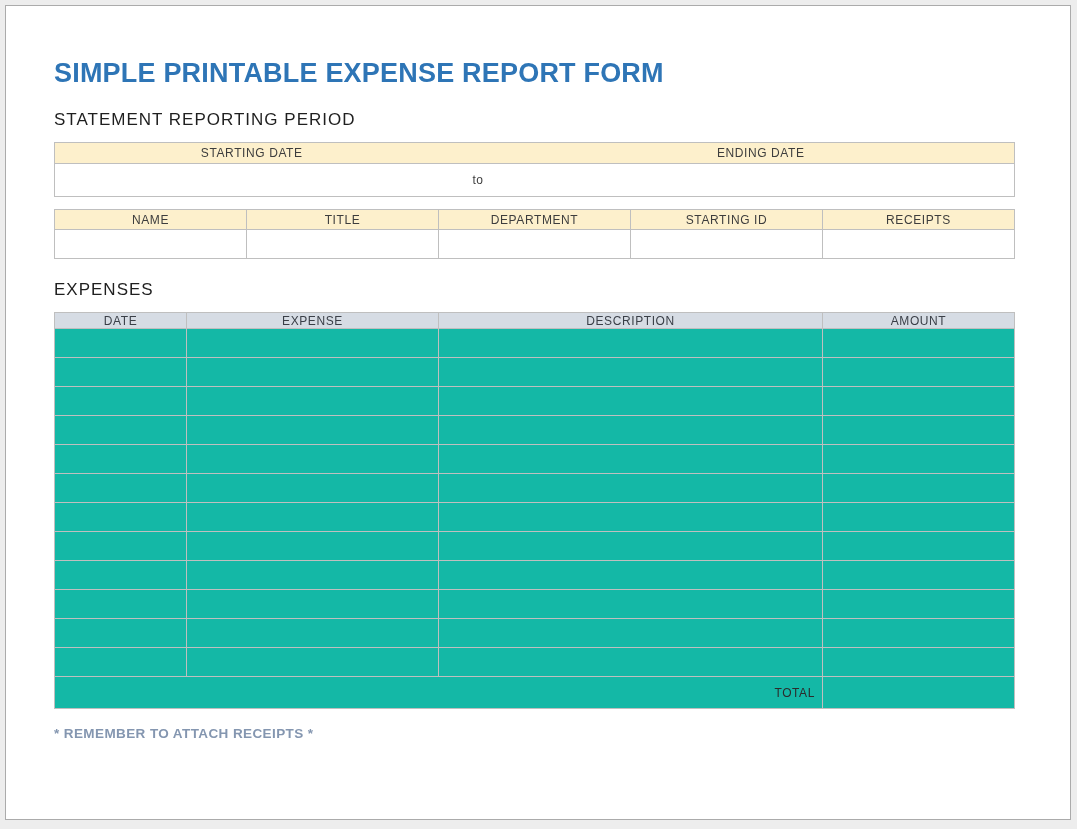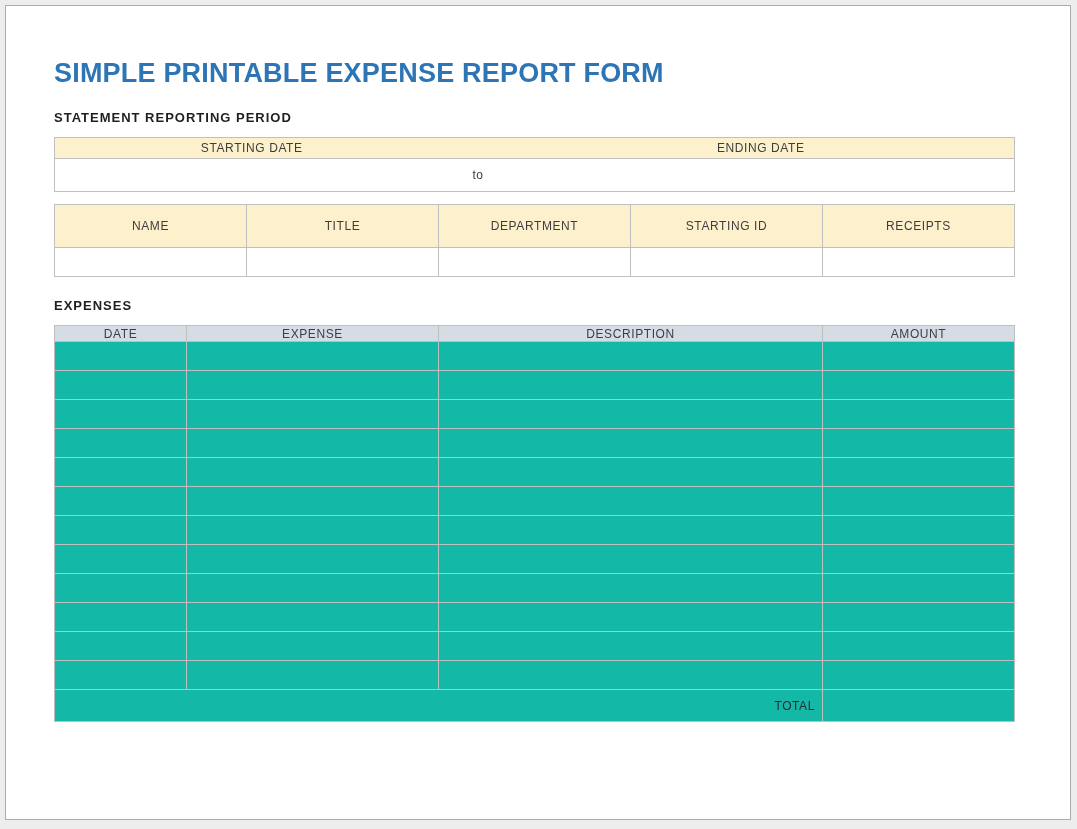--- a/index.html
+++ b/index.html
@@ -31,22 +31,22 @@
   }
   .doc-title{
     margin:52px 0 0 0;
     font-size:27px;
     font-weight:bold;
     letter-spacing:0.2px;
     color:var(--title-blue);
   }
   .section-heading{
     margin:21px 0 0 0;
-    font-size:13px;
-    font-weight:bold;
+    font-size:17px;
+    font-weight:normal;
     letter-spacing:1px;
     color:#1f1f1f;
   }
   table{
     width:960px;
     border-collapse:collapse;
     table-layout:fixed;
     margin-top:12px;
   }
   td,th{
@@ -59,21 +59,21 @@
     vertical-align:middle;
     overflow:hidden;
   }
   
   .rp-table{border:1px solid var(--table-border);}
   .rp-table td,.rp-table th{border-top:1px solid var(--table-border);}
   .rp-table .hdr{background:var(--reporting-header-bg);height:21px;}
   .rp-table .body-row td{height:33px;background:#fff;}
   
   .emp-table td,.emp-table th{border:1px solid var(--table-border);}
-  .emp-table .hdr{background:var(--reporting-header-bg);height:43px;}
+  .emp-table .hdr{background:var(--reporting-header-bg);height:20px;}
   .emp-table .body-row td{height:29px;background:#fff;}
   
   .exp-table td,.exp-table th{border:1px solid var(--table-border);}
   .exp-table thead th{background:var(--expenses-header-bg);height:16px;color:#3a3f47;}
   .exp-table tbody td{height:29px;background:#14b8a6;}
   .exp-table .total-row td{height:32px;}
   .total-label{
     text-align:right;
     padding-right:7px;
     color:#2c2c2c;
@@ -233,14 +233,15 @@
         </tr>
       </tbody>
     <tbody>
       <tr class="total-row">
         <td class="total-label" colspan="3">TOTAL</td>
         <td></td>
       </tr>
     </tbody>
   </table>
 
+  <p class="reminder">* REMEMBER TO ATTACH RECEIPTS *</p>
 
 </div>
 
 </body></html>

